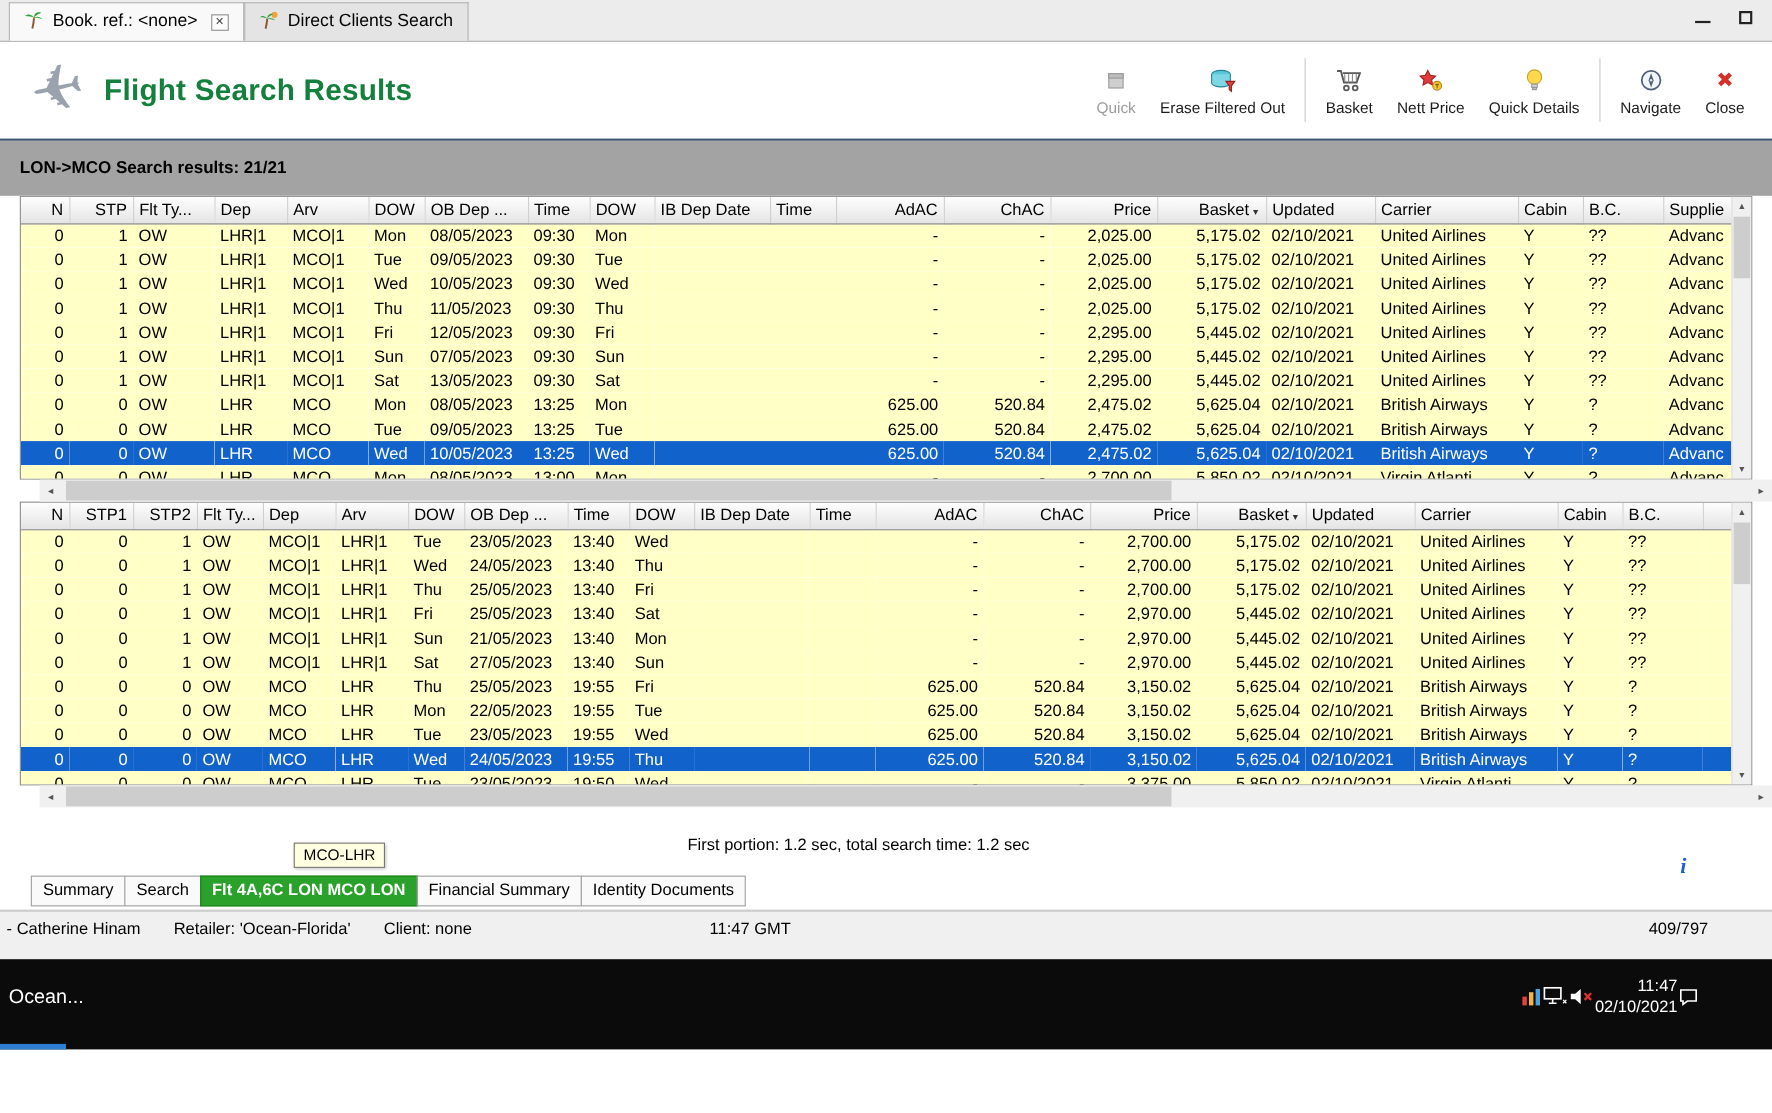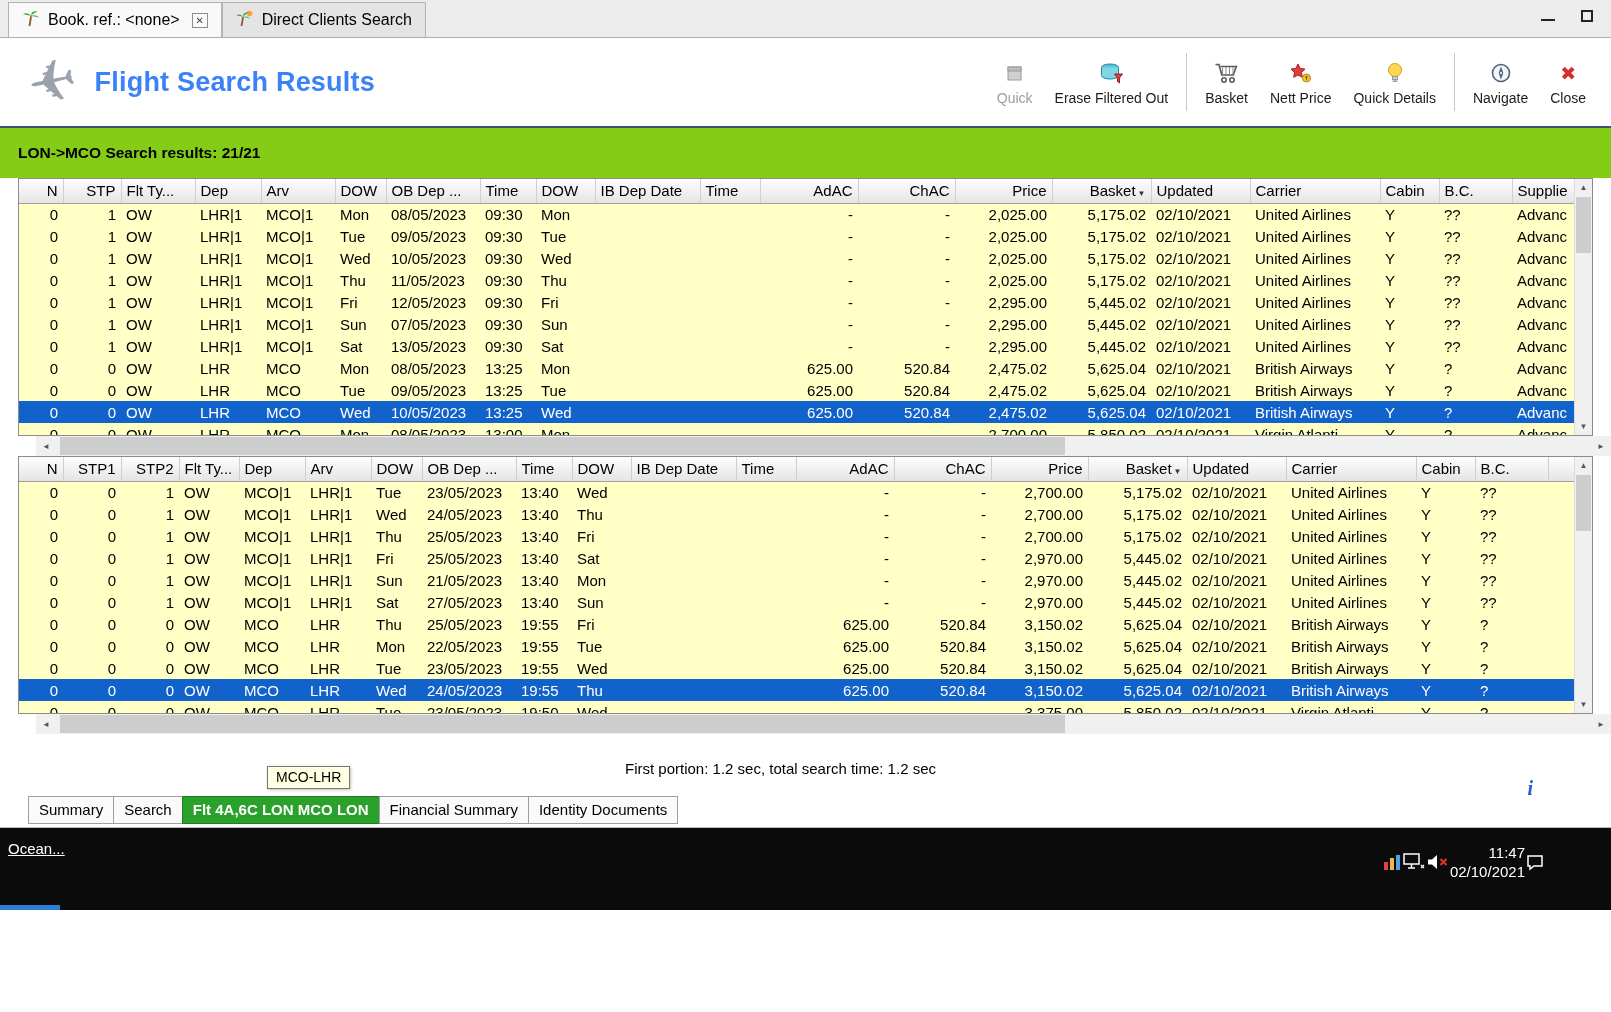--- a/index.html
+++ b/index.html
@@ -12,31 +12,31 @@
   .wtab { display:flex; align-items:center; gap:8px; padding:0 13px; font-size:16px; border:1px solid #b3b3b3; border-bottom:none; margin-top:2px; background:#e4e4e4; cursor:default; }
   .wtab.active { background:#f9f9f9; }
   .tab-close { width:16px; height:15px; border:1px solid #8f8f8f; background:#fcfcfc; color:#444; font-size:10px; line-height:13px; text-align:center; margin-left:4px; }
   .win-controls { position:absolute; right:18px; top:10px; display:flex; gap:26px; align-items:center; }
   .minbtn { width:14px; height:10px; border-bottom:2px solid #222; }
   .maxbtn { width:12px; height:12px; border:2px solid #222; }
 
   
   .header { height:88px; display:flex; align-items:center; padding:0 14px 0 28px; background:#fff; }
   .plane { font-size:58px; color:#9aa2ae; transform:scaleX(-1) rotate(12deg); margin-right:18px; line-height:1; }
-  .app-title { font-size:27px; font-weight:bold; color:#3b82f6; letter-spacing:.2px; }
+  .app-title { font-size:27px; font-weight:bold; color:#15803d; letter-spacing:.2px; }
   .toolbar { margin-left:auto; display:flex; align-items:center; height:100%; }
   .tbtn { display:flex; flex-direction:column; align-items:center; justify-content:center; gap:5px; padding:0 11px; font-size:14px; color:#1c1c1c; cursor:default; }
   .tbtn .ticon { height:26px; display:flex; align-items:flex-end; justify-content:center; }
   .tbtn.disabled { color:#9d9d9d; }
   .tsep { width:1px; height:58px; background:#c9c9c9; margin:0 7px; }
   .xglyph { font-size:19px; font-weight:bold; color:#d4302a; line-height:23px; }
   .header-rule { height:2px; background:#3b5272; }
 
   
-  .section-title { height:50px; display:flex; align-items:center; padding-left:18px; font-size:15.5px; font-weight:bold; background:#84cc16; }
+  .section-title { height:50px; display:flex; align-items:center; padding-left:18px; font-size:15.5px; font-weight:bold; background:#a3a3a3; }
   .grid-area { margin-left:18px; width:1575px; }
   .grid-wrap { height:258px; border:1px solid #8c8c8c; display:flex; background:#fff; }
   .grid-clip { width:1555px; height:100%; overflow:hidden; }
   table { border-collapse:collapse; table-layout:fixed; width:1557px; font-size:15px; }
   th { height:24px; background:linear-gradient(#fefefe,#e4e4e4); border-right:1px solid #cfcfcf; border-bottom:1px solid #9f9f9f; font-weight:normal; text-align:left; padding:0 5px; white-space:nowrap; overflow:hidden; }
   th.r { text-align:right; }
   td { height:22px; padding:0 5px; white-space:nowrap; overflow:hidden; background:#FFFFC6; }
   td.r { text-align:right; }
   tr.sel td { background:#1262CC; color:#fff; }
   .sort { font-size:8px; margin-left:2px; color:#333; }
@@ -61,21 +61,21 @@
   .bottom-tabs { height:32px; display:flex; align-items:flex-start; padding-left:28px; background:#fff; border-bottom:1px solid #b9b9b9; }
   .btab { font-size:15px; padding:4px 10px 5px; border:1px solid #9f9f9f; margin-right:-1px; background:#fafafa; }
   .btab.active { background:#2AA12A; border-color:#1d7f1d; color:#fff; font-weight:bold; }
 
   .statusbar { height:44px; background:#f0f0f0; border-top:1px solid #cfcfcf; position:relative; font-size:15px; padding:7px 0 0 6px; }
   .sb-item { margin-right:26px; }
   .sb-center { position:absolute; left:645px; top:7px; }
   .sb-right { position:absolute; right:58px; top:7px; }
 
   .taskbar { height:82px; background:#0b0b0b; position:relative; color:#fff; }
-  .tb-app { position:absolute; left:0; top:12px; height:44px; display:flex; padding-left:8px; font-size:15px;text-decoration:underline; }
+  .tb-app { position:absolute; left:0; top:12px; height:44px; display:flex; align-items:center; padding-left:8px; font-size:18px; }
   .tb-underline { position:absolute; left:0; bottom:0; width:60px; height:5px; background:#2d7dd2; }
   .tray { position:absolute; right:66px; top:12px; height:44px; display:flex; align-items:center; gap:0; }
   .tray-icon { display:flex; align-items:center; }
   .tray-clock { text-align:right; font-size:15px; line-height:19px; }
 </style>
 </head>
 <body>
 
 <div class="page">
 
@@ -825,20 +825,27 @@
   </div>
 
   <div class="bottom-tabs">
     <div class="btab">Summary</div>
     <div class="btab">Search</div>
     <div class="btab active">Flt 4A,6C LON MCO LON</div>
     <div class="btab">Financial Summary</div>
     <div class="btab">Identity Documents</div>
   </div>
 
+  <div class="statusbar">
+    <span class="sb-item">- Catherine Hinam</span>
+    <span class="sb-item">Retailer: 'Ocean-Florida'</span>
+    <span class="sb-item">Client: none</span>
+    <span class="sb-center">11:47 GMT</span>
+    <span class="sb-right">409/797</span>
+  </div>
 
   <div class="taskbar">
     <div class="tb-app">
       <span>Ocean...</span>
     </div>
     <span class="tb-underline"></span>
     <div class="tray">
       <span class="tray-icon">
           <svg width="20" height="20">
             <rect x="2" y="10" width="4" height="8" fill="#e5423d"></rect>

